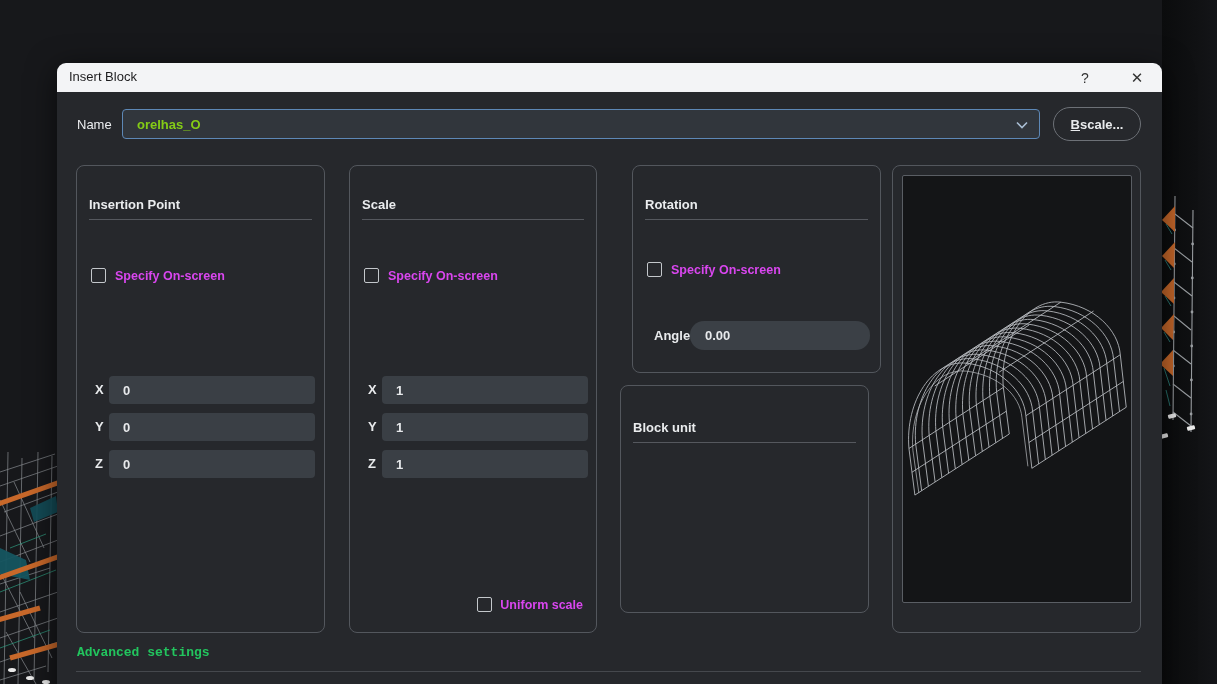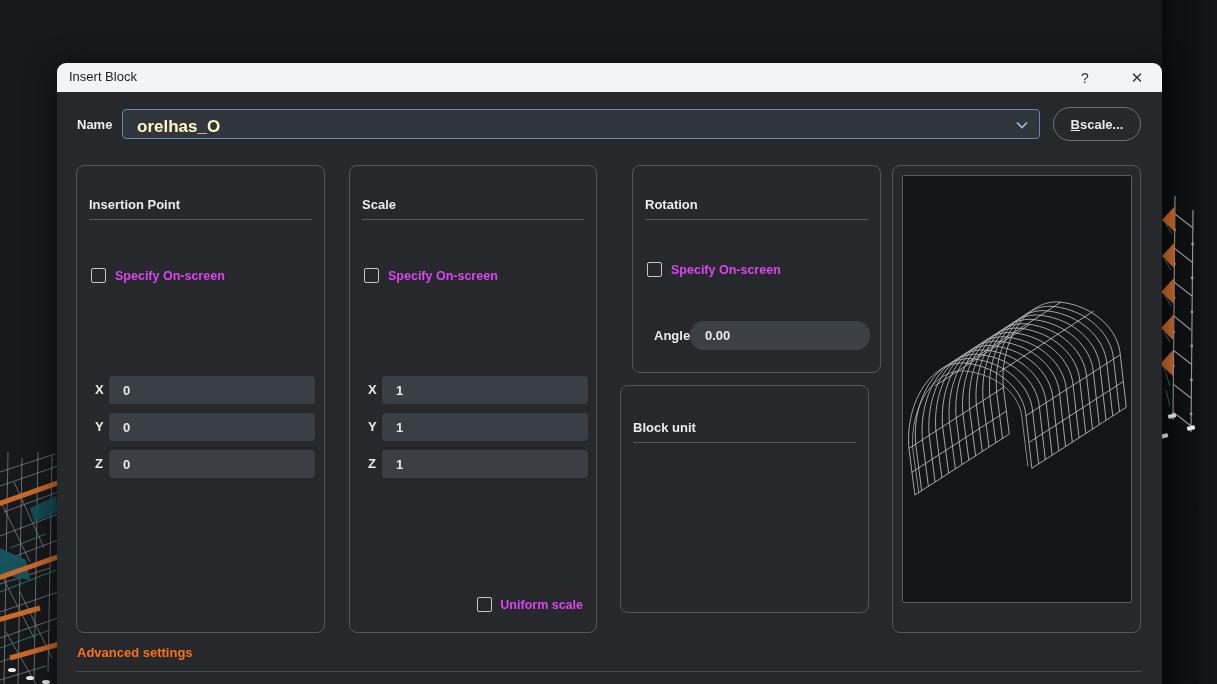--- a/index.html
+++ b/index.html
@@ -15,24 +15,24 @@
     background:#26282c; border-radius:9px 9px 0 0; box-shadow:0 6px 30px rgba(0,0,0,.6); }
 
   .titlebar { position:absolute; left:0; top:0; width:100%; height:29px; background:#f3f4f6;
     border-radius:9px 9px 0 0; }
   .titlebar .title { position:absolute; left:12px; top:6px; font-size:13px; color:#1c1c1e; }
   .tb-btn { position:absolute; top:4px; width:22px; height:22px; text-align:center; line-height:22px;
     font-size:14px; color:#333; cursor:default; }
   .tb-help { right:66px; }
   .tb-close { right:14px; font-size:15px; }
 
-  .name-label { position:absolute; left:20px; top:54px; font-size:13px; font-weight:bold; color:#eceef0;text-align:center; }
+  .name-label { position:absolute; left:20px; top:54px; font-size:13px; font-weight:normal; color:#eceef0;text-align:center; }
   .combo { position:absolute; left:65px; top:46px; width:918px; height:30px; background:#31363c;
     border:1px solid #5d88b6; border-radius:4px; }
-  .combo-text { position:absolute; left:14px; top:7px; font-size:17px; font-weight:600; color:#fef9c3; }
+  .combo-text { position:absolute; left:14px; top:7px; font-size:13px; font-weight:600; color:#84cc16; }
   .combo-chevron { position:absolute; right:11px; top:11px; }
   .browse-btn { position:absolute; left:996px; top:44px; width:88px; height:34px; background:transparent;
     border:1px solid #6d7177; border-radius:17px; color:#e9ebed; font-size:13px; font-weight:600;
     font-family:"Liberation Sans", sans-serif; }
   .browse-btn .u { text-decoration:underline; }
 
   .group { position:absolute; border:1px solid #53575d; border-radius:8px; top:102px; height:468px; }
   .g-ip { left:19px; width:249px; }
   .g-scale { left:292px; width:248px; }
   .g-rot { left:575px; width:249px; height:208px; }
@@ -66,21 +66,21 @@
   .unit-row { position:absolute; top:103px; left:0; width:100%; height:28px; }
   .unit-row .flabel { position:absolute; left:17px; top:7px; font-size:13px; font-weight:bold; color:#e8eaec; }
   .unit-row .finput { position:absolute; left:57px; top:0; width:180px; height:28px; background:#32363c;
     border:none; border-radius:4px; color:#83888e; font-size:13px; padding-left:15px;
     font-family:"Liberation Sans", sans-serif; }
 
   .preview-inner { position:absolute; left:9px; top:9px; width:230px; height:428px; background:#141517;
     border:1px solid #5a5e64; border-radius:2px; }
   .preview-inner svg { width:100%; height:100%; }
 
-  .adv-label { position:absolute; left:20px; top:582px; font-size:13px; font-weight:bold; color:#f97316; }
+  .adv-label { position:absolute; left:20px; top:582px; font-size:13px; font-weight:bold; color:#22c55e;font-family:Liberation Mono, monospace; }
   .adv-hr { position:absolute; left:19px; top:608px; width:1065px; height:1px; background:#45484d; }
 </style>
 </head>
 <body>
 
 <div class="bg-right-strip"></div>
 
 <svg class="bg-scaffold-left" viewBox="0 0 60 232">
   <g stroke="#95999d" stroke-width="0.7" fill="none" opacity="0.9">
     <path d="M0,20 L55,2 M0,34 L58,14 M4,60 L58,40 M0,84 L58,62 M0,110 L58,88 M0,132 L50,116 M0,160 L58,140 M0,186 L58,166 M0,210 L58,190 M0,228 L46,214"></path>

